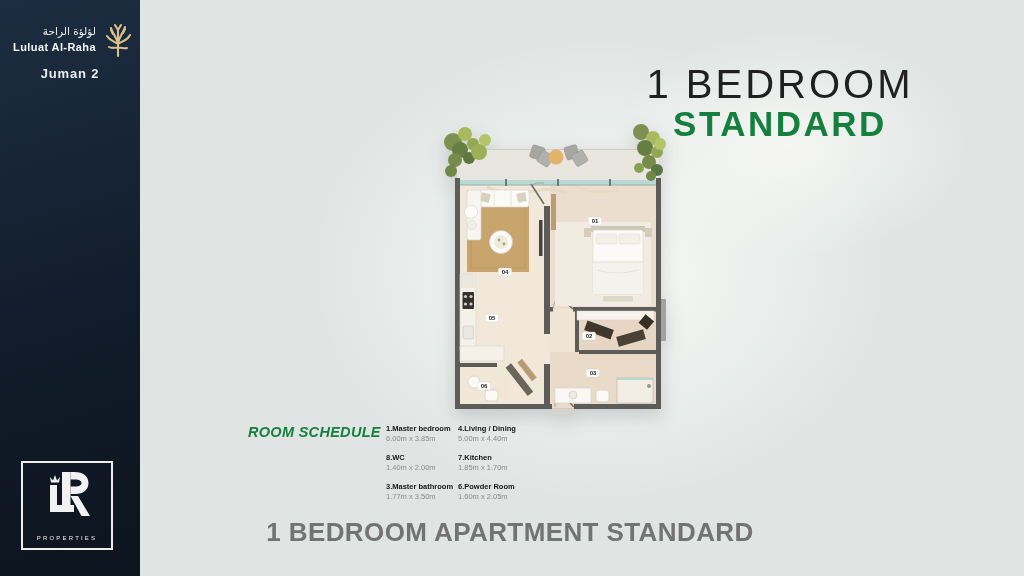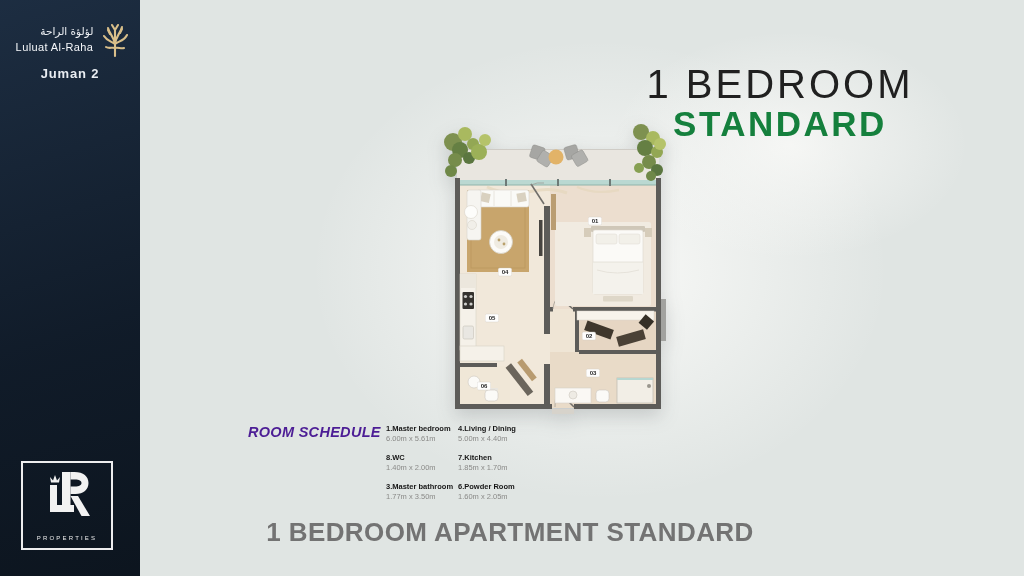--- a/index.html
+++ b/index.html
@@ -15,39 +15,39 @@
   .glow2{position:absolute;left:610px;top:30px;width:360px;height:230px;pointer-events:none;
     background:radial-gradient(ellipse at center,rgba(250,250,248,.8) 0%,rgba(250,250,248,0) 70%);}
 
   
   .sidebar{position:absolute;left:0;top:0;width:140px;height:576px;
     background:linear-gradient(163deg,rgba(47,70,100,.35) 0%,rgba(10,16,26,.3) 60%,rgba(0,0,0,.35) 100%),var(--sidebar-bg,#13202f);}
   .brand{position:absolute;left:0;top:20px;width:140px;color:#f3f5f8;}
   .brand-row{display:flex;justify-content:center;align-items:center;gap:7px;padding-left:6px;}
   .brand-text{text-align:right;}
   .brand-arabic{font-family:"DejaVu Sans",sans-serif;font-size:10.5px;letter-spacing:.5px;color:#eef1f5;line-height:1.25;}
-  .brand-latin{font-size:11px;font-weight:normal;letter-spacing:.4px;margin-top:2px;color:#f5f7fa;}
+  .brand-latin{font-size:11px;font-weight:bold;letter-spacing:.4px;margin-top:2px;color:#f5f7fa;}
   .brand-project{text-align:center;margin-top:8px;font-size:13px;letter-spacing:.8px;color:#e9edf2;font-weight:bold;}
   .lr-frame{position:absolute;left:21px;top:461px;width:92px;height:89px;border:2px solid #ededee;}
   .lr-mono{position:absolute;left:50%;top:7px;transform:translateX(-50%);}
   .lr-caption{position:absolute;bottom:7px;left:0;width:100%;text-align:center;font-size:6px;
     letter-spacing:2.2px;color:#ececec;}
 
   
   .apt-title{position:absolute;left:642px;top:62px;width:276px;text-align:center;color:var(--text-dark,#141414);}
   .apt-title .l1{font-size:40px;font-weight:400;letter-spacing:3px;color:#202020;}
   .apt-title .l2{font-size:35px;font-weight:700;letter-spacing:2.5px;margin-top:-3px;color:#15803d;}
 
   
   .plan{position:absolute;left:427px;top:124px;filter:drop-shadow(0 7px 9px rgba(40,45,50,.18));}
   .plan text{font-family:"Liberation Sans",sans-serif;}
 
   
   .schedule-title{position:absolute;left:248px;top:424px;font-size:14.5px;font-weight:700;font-style:italic;
-    letter-spacing:.3px;color:#4c1d95;}
+    letter-spacing:.3px;color:#15803d;}
   .sched-col{position:absolute;top:424px;width:90px;}
   .sched-col.c1{left:386px;}
   .sched-col.c2{left:458px;}
   .entry{margin-bottom:9px;}
   .entry-name{font-size:7.5px;font-weight:700;color:#151515;line-height:1.25;}
   .entry-dims{font-size:7.5px;color:#8a8a88;line-height:1.25;margin-top:1px;}
 
   
   .footer-caption{position:absolute;left:230px;top:517px;width:560px;text-align:center;
     font-size:26px;font-weight:700;letter-spacing:.4px;color:#737373;}
@@ -285,21 +285,21 @@
         <rect x="50.2" y="258" width="13.5" height="8" rx="1.5" fill="#ffffff" opacity=".97" stroke="#cfcbc2" stroke-width=".4"></rect>
         <text x="57" y="264.2">06</text>
       </g>
     </g>
   </svg>
 
   <div class="schedule-title">ROOM SCHEDULE</div>
   <div class="sched-col c1">
     <div class="entry">
       <div class="entry-name">1.Master bedroom</div>
-      <div class="entry-dims">6.00m x 5.61m</div>
+      <div class="entry-dims">6.00m x 3.85m</div>
     </div>
     <div class="entry">
       <div class="entry-name">8.WC</div>
       <div class="entry-dims">1.40m x 2.00m</div>
     </div>
     <div class="entry">
       <div class="entry-name">3.Master bathroom</div>
       <div class="entry-dims">1.77m x 3.50m</div>
     </div>
   </div>

